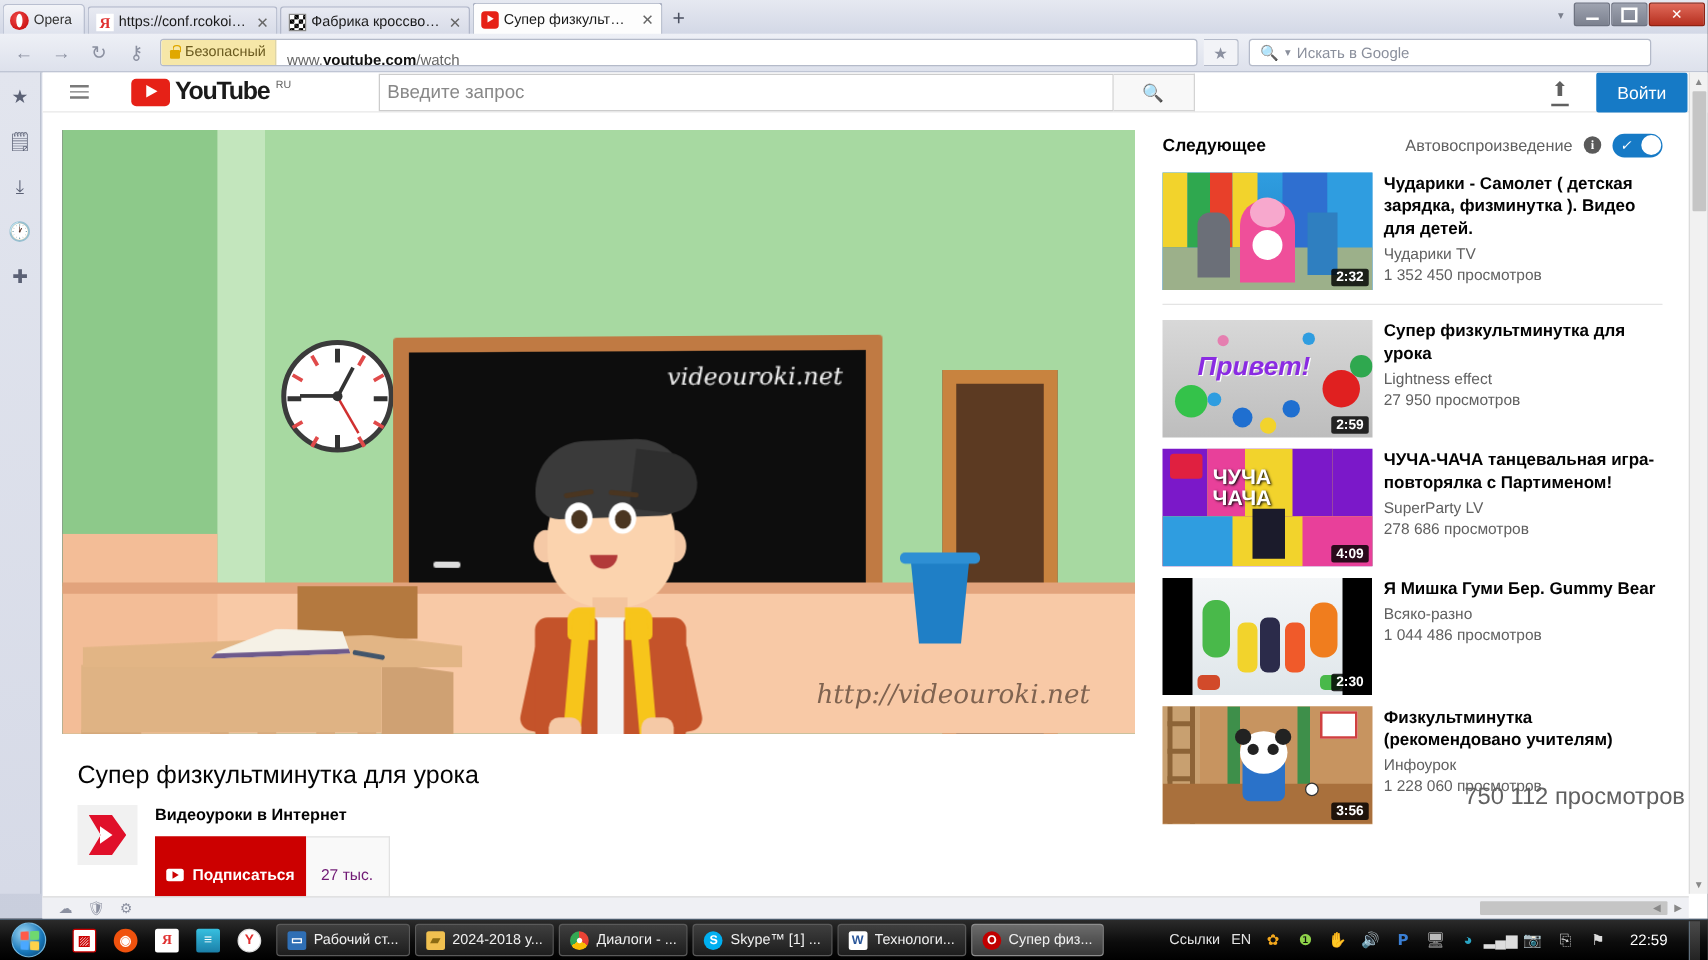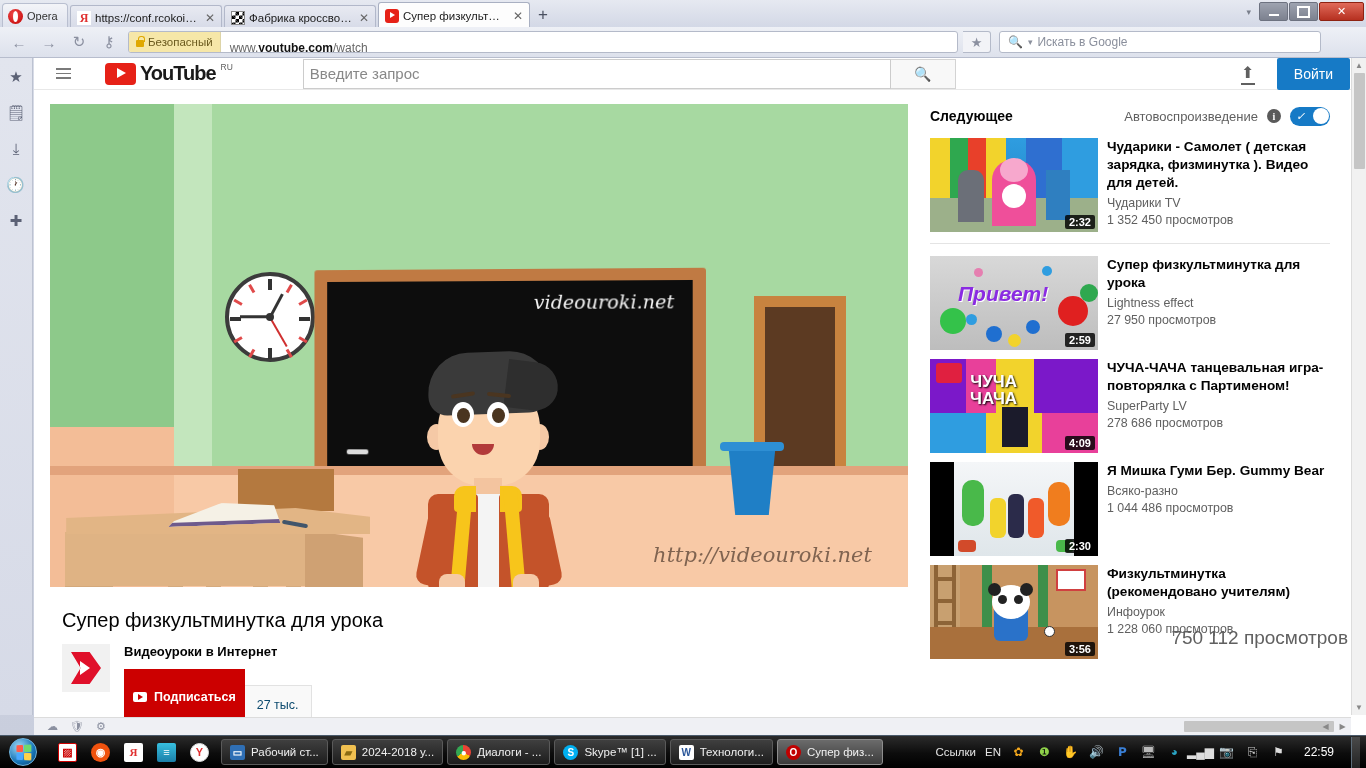--- a/index.html
+++ b/index.html
@@ -421,21 +421,21 @@
     width: 14px; height: 10px; background: #fff; border-radius: 2px;
     position: relative; flex: 0 0 14px;
   }
   .sub-btn .play::after {
     content: ""; position: absolute; left: 5px; top: 2px;
     border-left: 5px solid #cc0000;
     border-top: 3px solid transparent; border-bottom: 3px solid transparent;
   }
   .sub-count {
     background: #f9f9f9; border: 1px solid #e2e2e2; border-left: none;
-    color: #0c4a6e; font-size: 12.5px; padding: 12px 12px; margin-top: 16px;
+    color: #701a75; font-size: 12.5px; padding: 23px 12px;
   }
   .view-count {
     position: absolute; right: 18px; top: 569px;
     font-size: 19px; color: #606060; font-weight: 300;
   }
 
   
   .col-secondary { width: 400px; }
   .sec-head {
     display: flex; align-items: center; height: 24px; margin-bottom: 10px;

